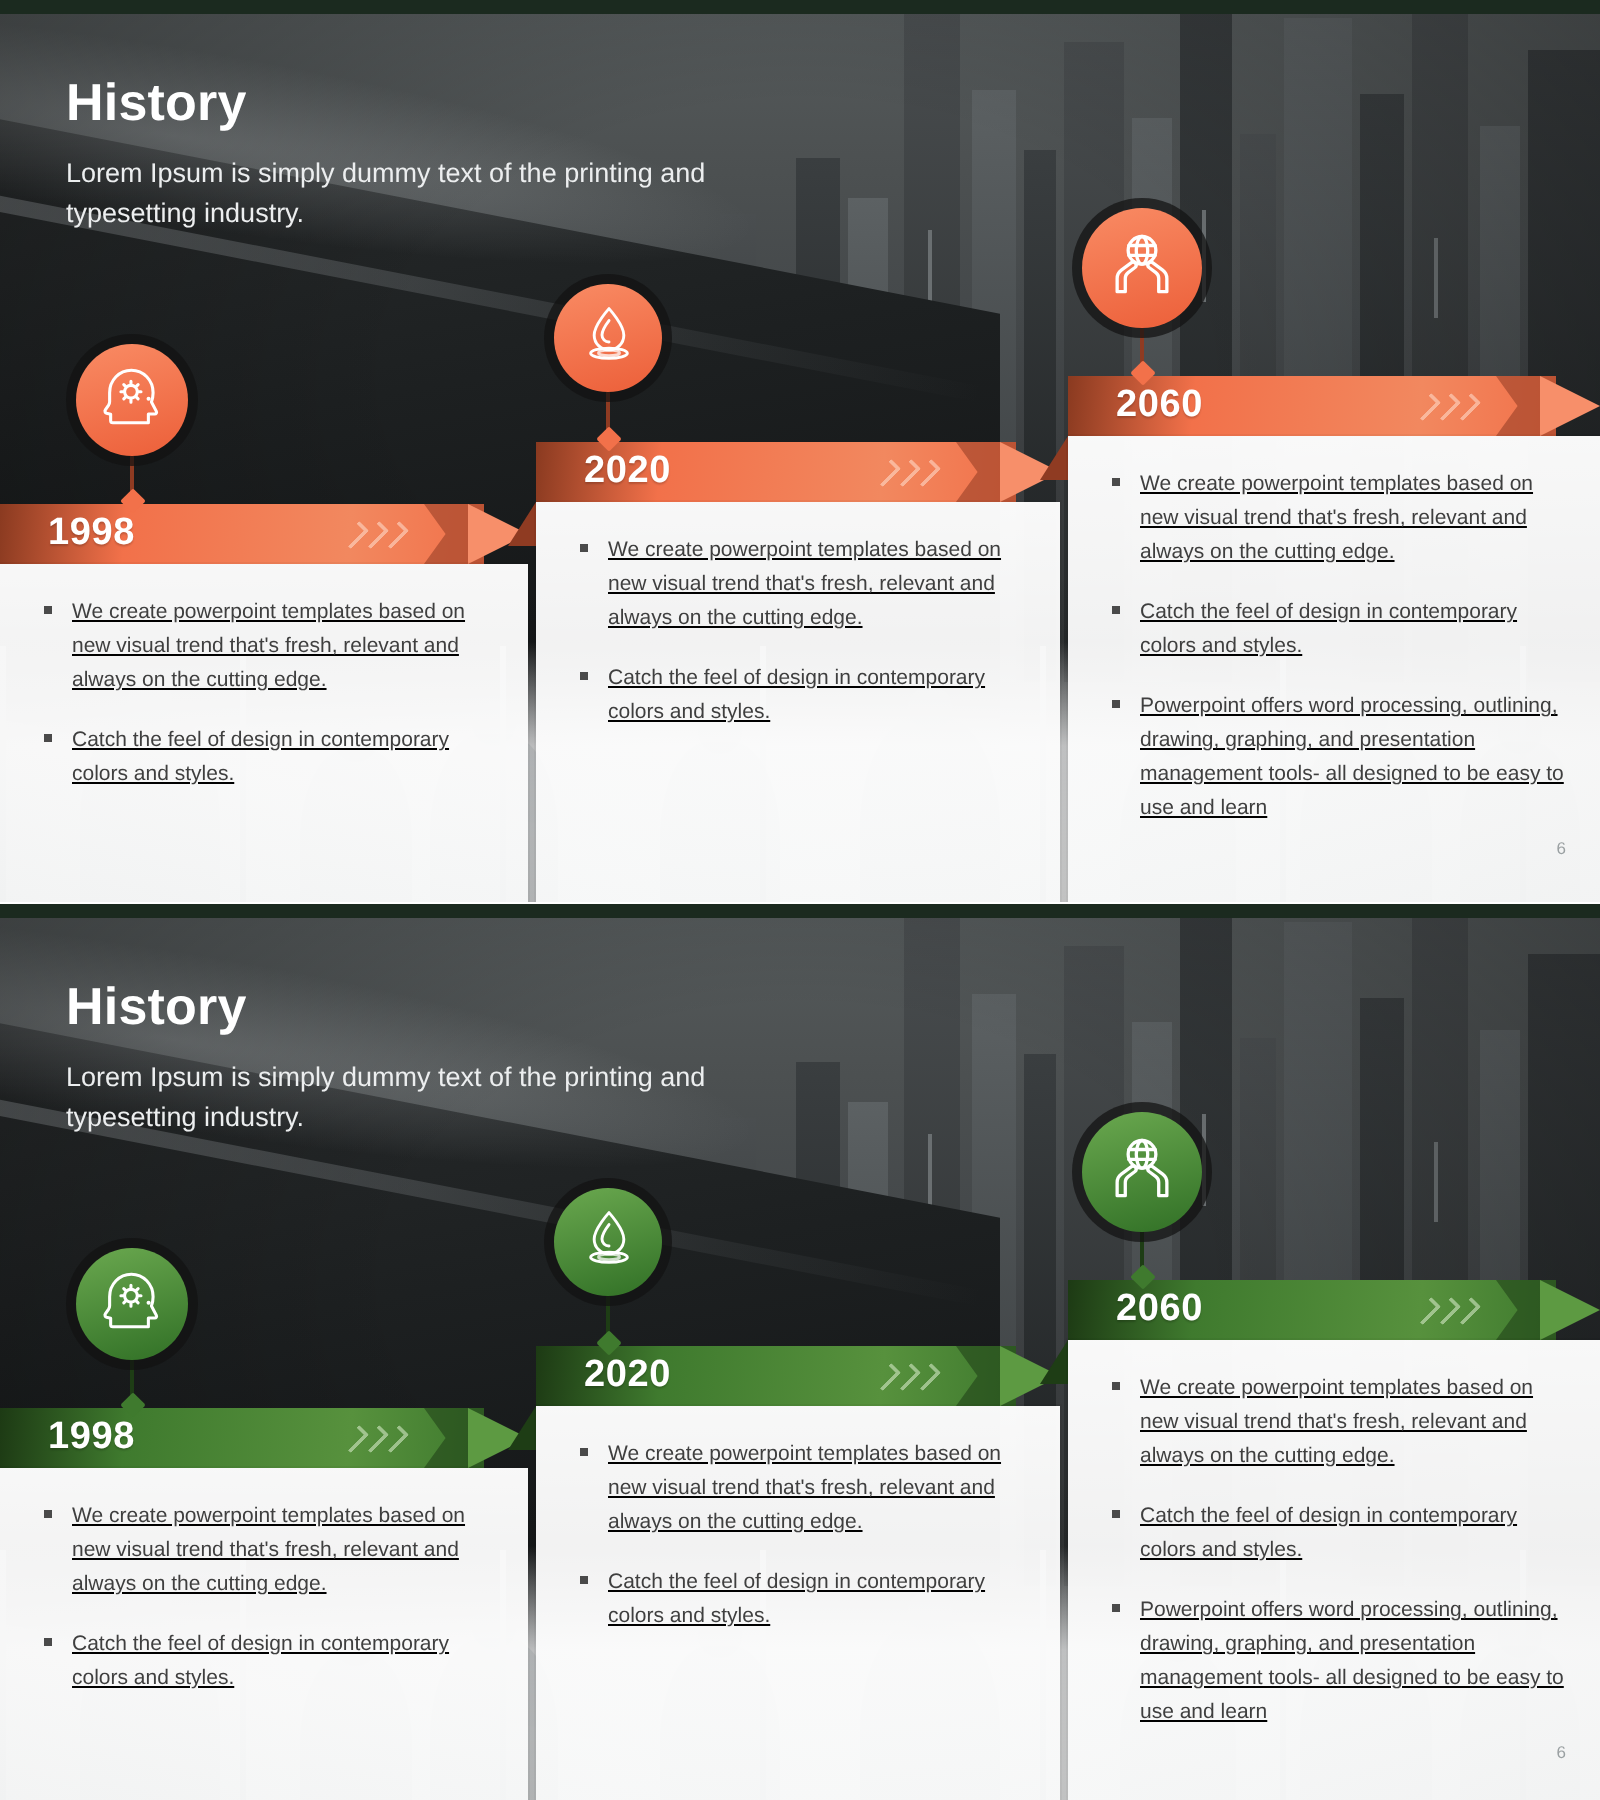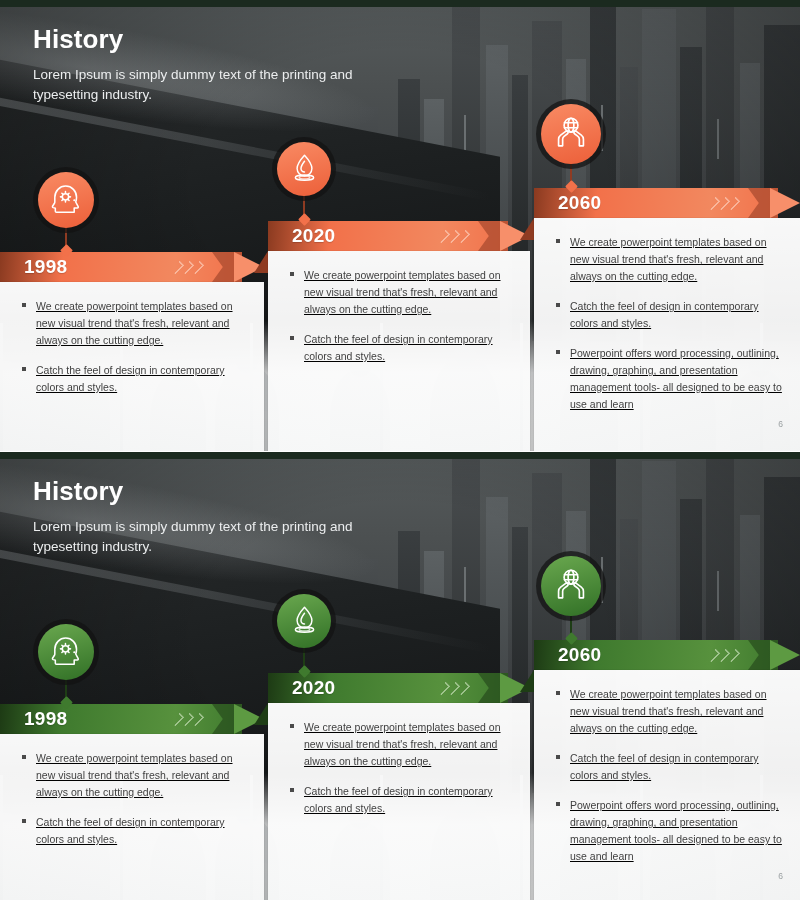--- a/index.html
+++ b/index.html
@@ -51,21 +51,21 @@
   }
   .silh{ position:absolute; bottom:0; background:rgba(150,158,162,.22); border-radius:40% 40% 0 0/60% 60% 0 0; }
   .silh.head{ border-radius:50%; }
   .mullion{ position:absolute; bottom:0; width:3px; background:rgba(190,196,200,.55); }
   .vignette{
     position:absolute; inset:0;
     background:radial-gradient(ellipse at 50% 40%, rgba(0,0,0,0) 35%, rgba(0,0,0,.38) 100%);
   }
 
   
-  .hdr{ position:absolute; left:33px; top:26px; z-index:25; }
+  .hdr{ position:absolute; left:33px; top:38px; z-index:25; }
   .hdr h1{ font-size:26px; font-weight:bold; color:#ffffff; letter-spacing:.1px; line-height:1; }
   .hdr p{ margin-top:13px; font-size:13.5px; color:#eceeef; line-height:1.45; max-width:345px; font-weight:400; }
 
   
   .card{ position:absolute; z-index:20; }
   .card .panel{
     position:absolute; left:0; width:100%;
     background:linear-gradient(180deg,rgba(255,255,255,.97) 0%,rgba(255,255,255,.93) 55%,rgba(252,253,253,.90) 100%);
     box-shadow:0 0 0 1px rgba(0,0,0,.035);
   }

